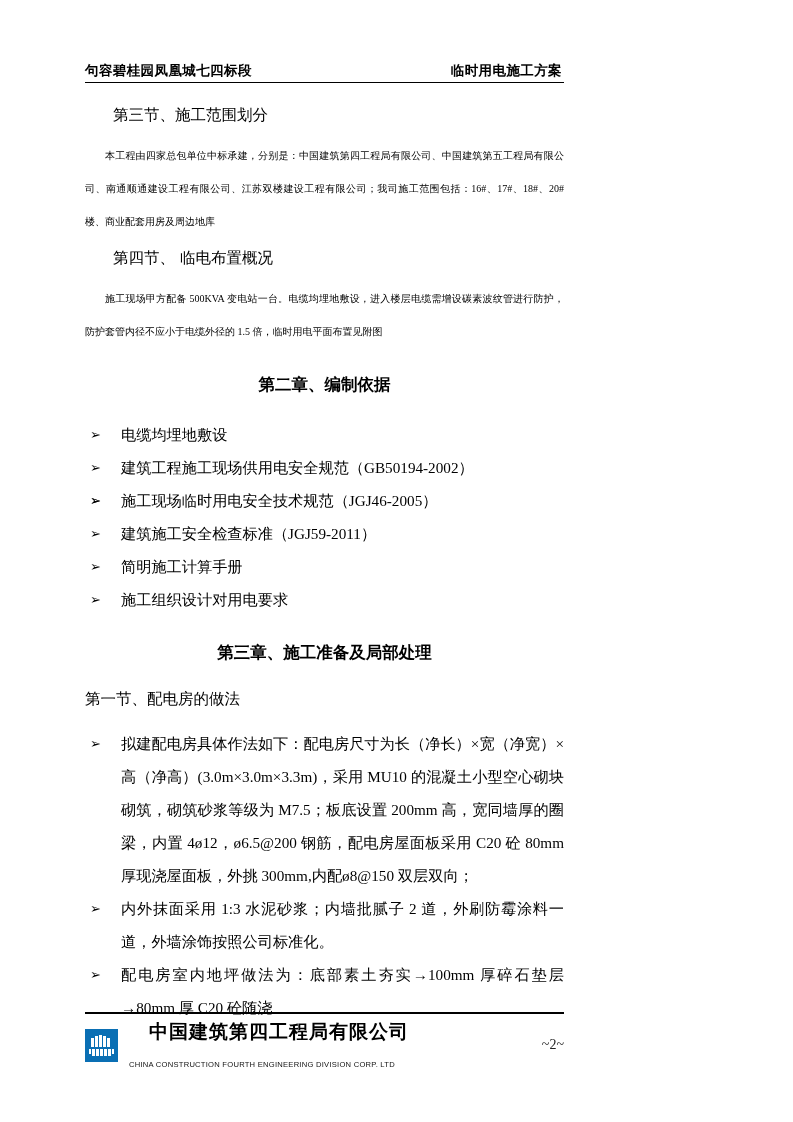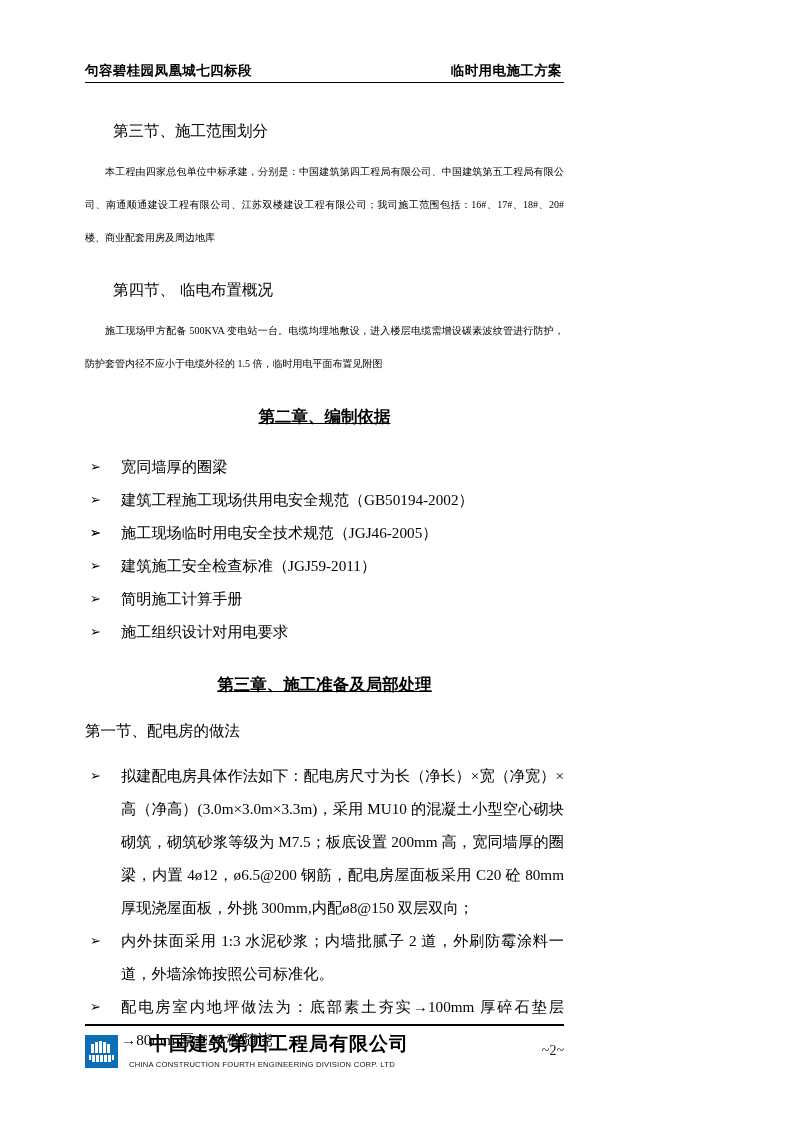--- a/index.html
+++ b/index.html
@@ -46,30 +46,29 @@
   }
 
   
   .sec-heading {
     font-family: "DejaVu Sans", "Liberation Sans", sans-serif;
     font-size: 15.5px;
     font-weight: normal;
     line-height: 1.3;
     margin: 0;
   }
-  .sec-heading.indent { padding-left: 28px; margin-top: 16px; }
+  .sec-heading.indent { padding-left: 28px; }
 
   .chapter-title {
     text-align: center;
     font-family: "DejaVu Sans", "Liberation Sans", sans-serif;
     font-size: 16.5px;
     font-weight: bold;
     line-height: 1.3;
     margin: 0;
-    text-decoration: underline;
   }
 
   
   .body-par {
     font-size: 10px;
     line-height: 33px;
     text-align: justify;
     text-justify: inter-ideograph;
     margin: 0;
     text-indent: 2em;
@@ -129,21 +128,21 @@
     letter-spacing: 1px;
     color: #000;
     padding-left: 20px;
   }
   .logo-en {
     font-family: "Liberation Sans", "DejaVu Sans", sans-serif;
     font-size: 7.6px;
     line-height: 10px;
     letter-spacing: 0.25px;
     color: #111;
-    margin-top: 6px;
+    margin-top: 18px;
   }
   .page-num {
     margin-left: auto;
     font-size: 14px;
     color: #222;
     padding-bottom: 2px;
   }
 </style>
 </head>
 <body>
@@ -173,21 +172,21 @@
 
   <div class="gap-26"></div>
 
   <h1 class="chapter-title">第二章、编制依据</h1>
 
   <div class="gap-22"></div>
 
   <ul class="bullet-list">
     <li class="bullet-item">
       <span class="marker">➢</span>
-      <span>宽同墙厚的圈梁</span>
+      <span>电缆均埋地敷设</span>
     </li>
     <li class="bullet-item">
       <span class="marker">➢</span>
       <span>建筑工程施工现场供用电安全规范（GB50194-2002）</span>
     </li>
     <li class="bullet-item">
       <span class="marker">➢</span>
     </li>
     <li class="bullet-item">
       <span class="marker">➢</span>

